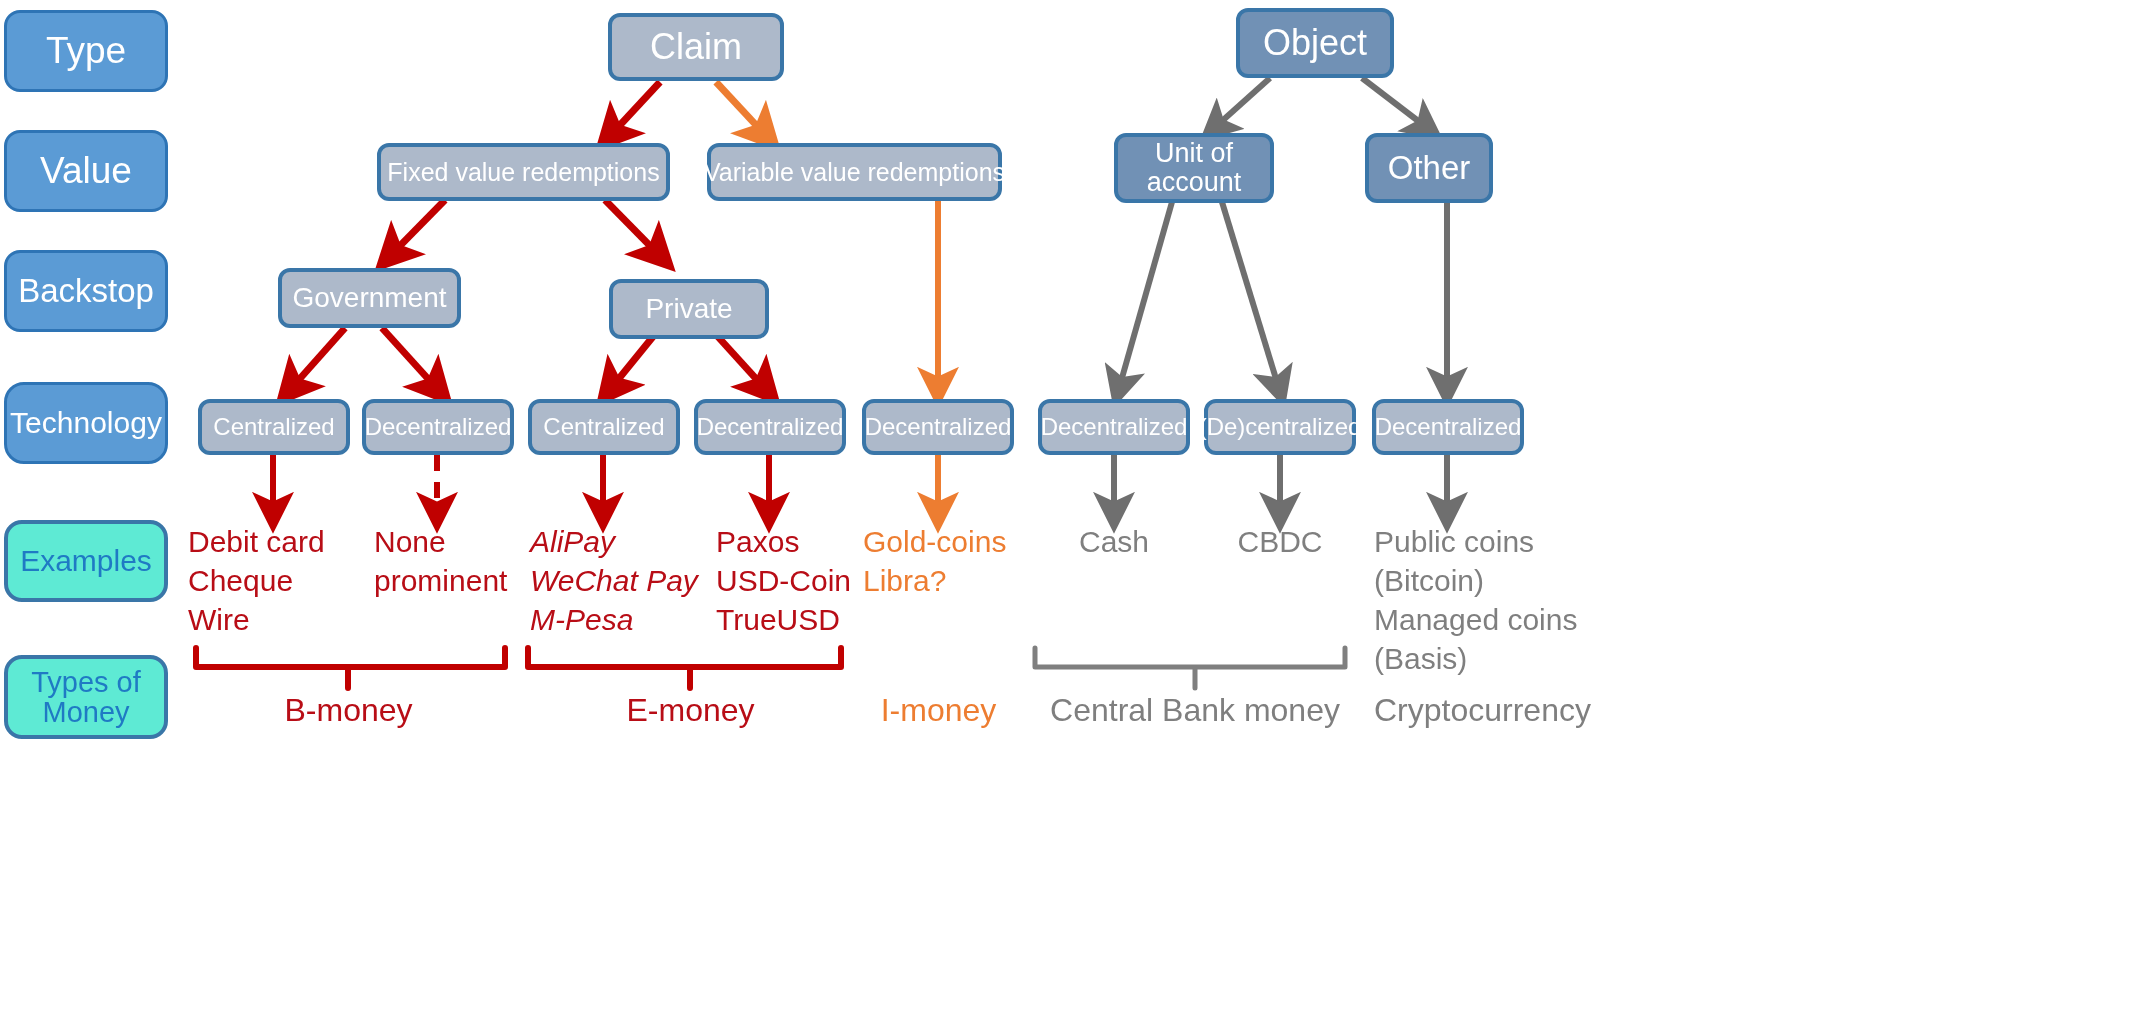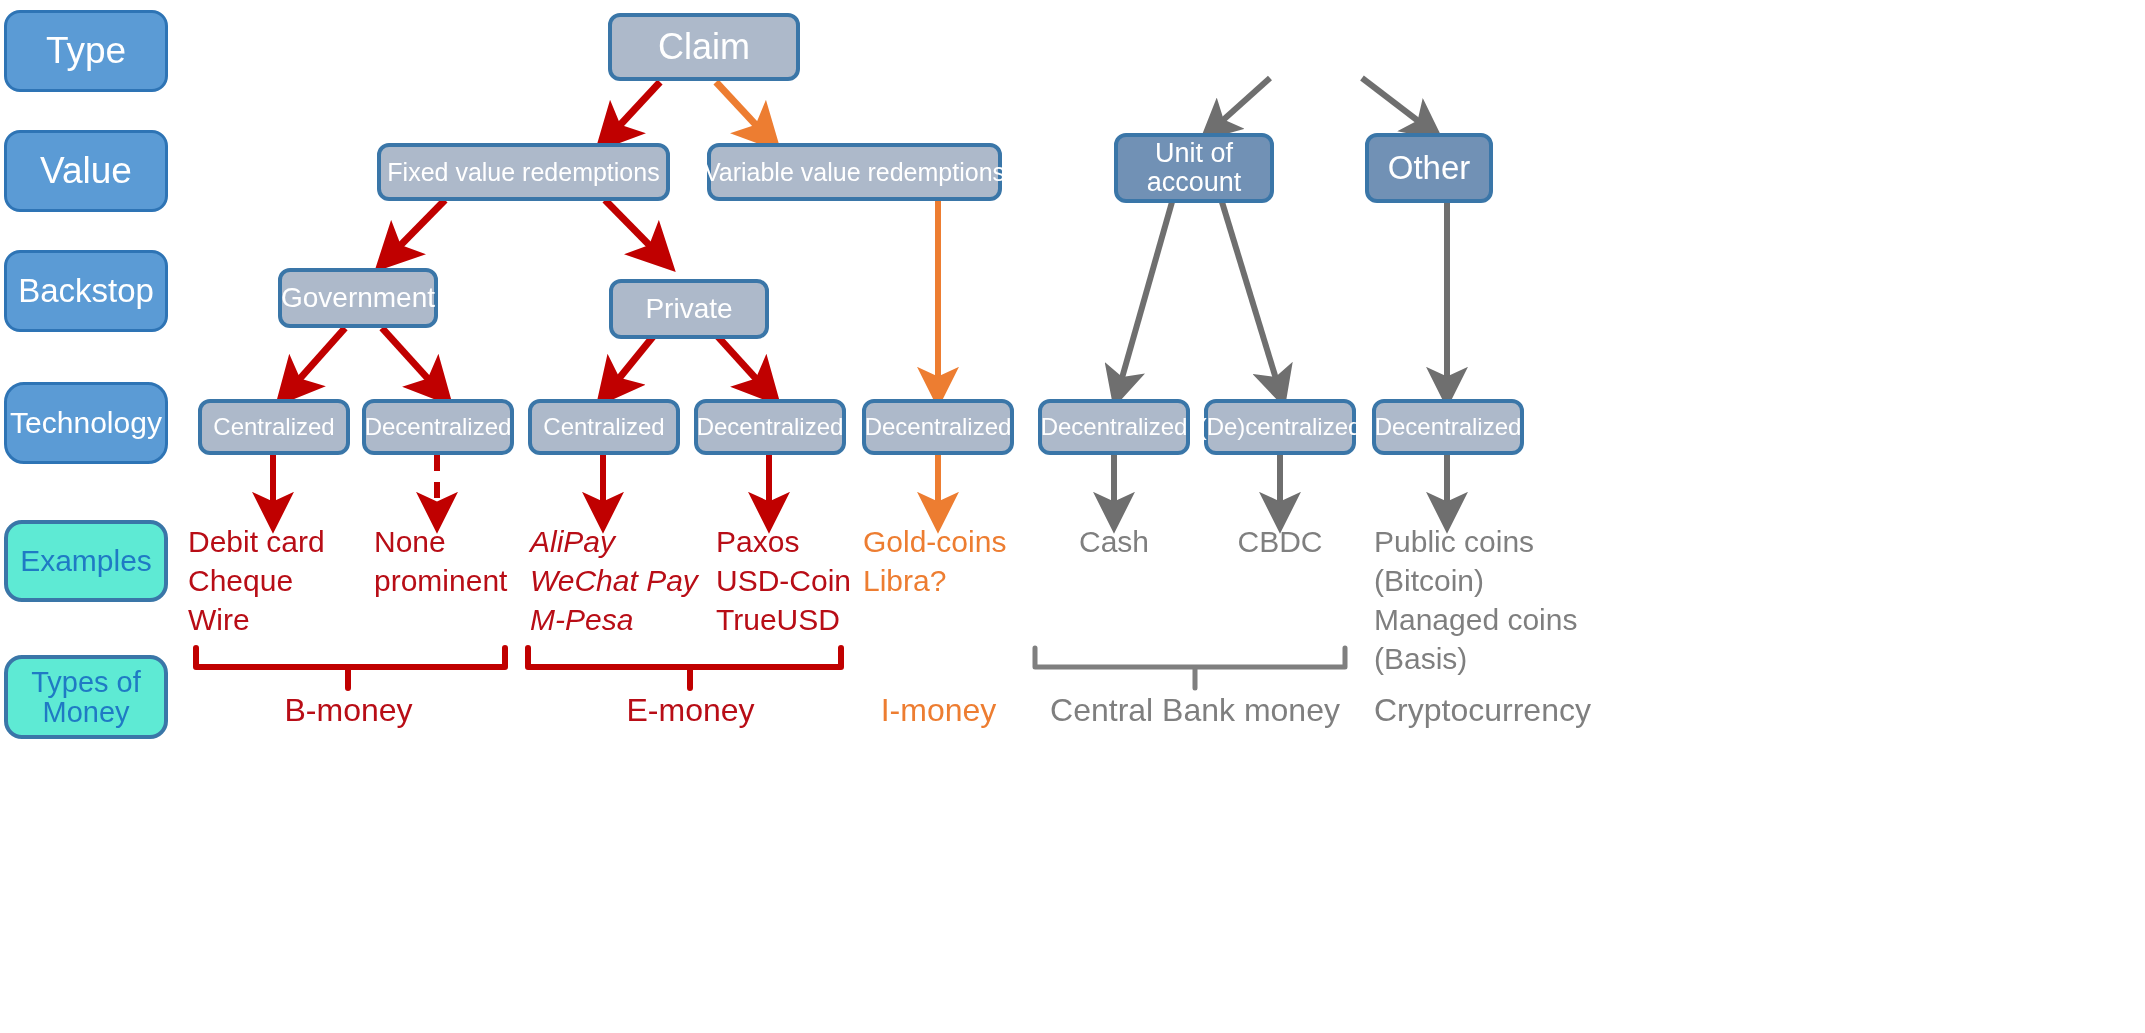--- a/index.html
+++ b/index.html
@@ -135,39 +135,42 @@
     <span>Technology</span>
   </div>
   <div class="rail hollow" style="left:4px; top:520px; width:164px; height:82px; font-size:30px;">
     <span>Examples</span>
   </div>
   <div class="rail hollow" style="left:4px; top:655px; width:164px; height:84px; font-size:29px; white-space:pre-line;">
     <span>Types of
 Money</span>
   </div>
 
-  <div class="node" style="left:608px; top:13px; width:192px; height:68px; font-size:36px;">
+  <div class="node" style="left:608px; top:13px; width:176px; height:68px; font-size:36px;">
     <span>Claim</span>
+  </div>
+  <div class="node dark" style="left:1236px; top:8px; width:158px; height:70px; font-size:36px;">
+    <span>Object</span>
   </div>
 
   <div class="node" style="left:377px; top:143px; width:293px; height:58px; font-size:25px;">
     <span>Fixed value redemptions</span>
   </div>
   <div class="node dark" style="left:1114px; top:133px; width:160px; height:70px; font-size:27px; white-space:pre-line;">
     <span>Unit of
 account</span>
   </div>
   <div class="node" style="left:707px; top:143px; width:295px; height:58px; font-size:25px;">
     <span>Variable value redemptions</span>
   </div>
   <div class="node dark" style="left:1365px; top:133px; width:128px; height:70px; font-size:33px;">
     <span>Other</span>
   </div>
 
-  <div class="node" style="left:278px; top:268px; width:160px; height:60px; font-size:28px;">
+  <div class="node" style="left:278px; top:268px; width:183px; height:60px; font-size:28px;">
     <span>Government</span>
   </div>
   <div class="node" style="left:609px; top:268px; width:160px; height:60px; font-size:28px;margin-top:11px;">
     <span>Private</span>
   </div>
 
   <div class="node" style="left:198px; top:399px; width:152px; height:56px; font-size:24px;">
     <span>Centralized</span>
   </div>
   <div class="node" style="left:362px; top:399px; width:152px; height:56px; font-size:24px;">

